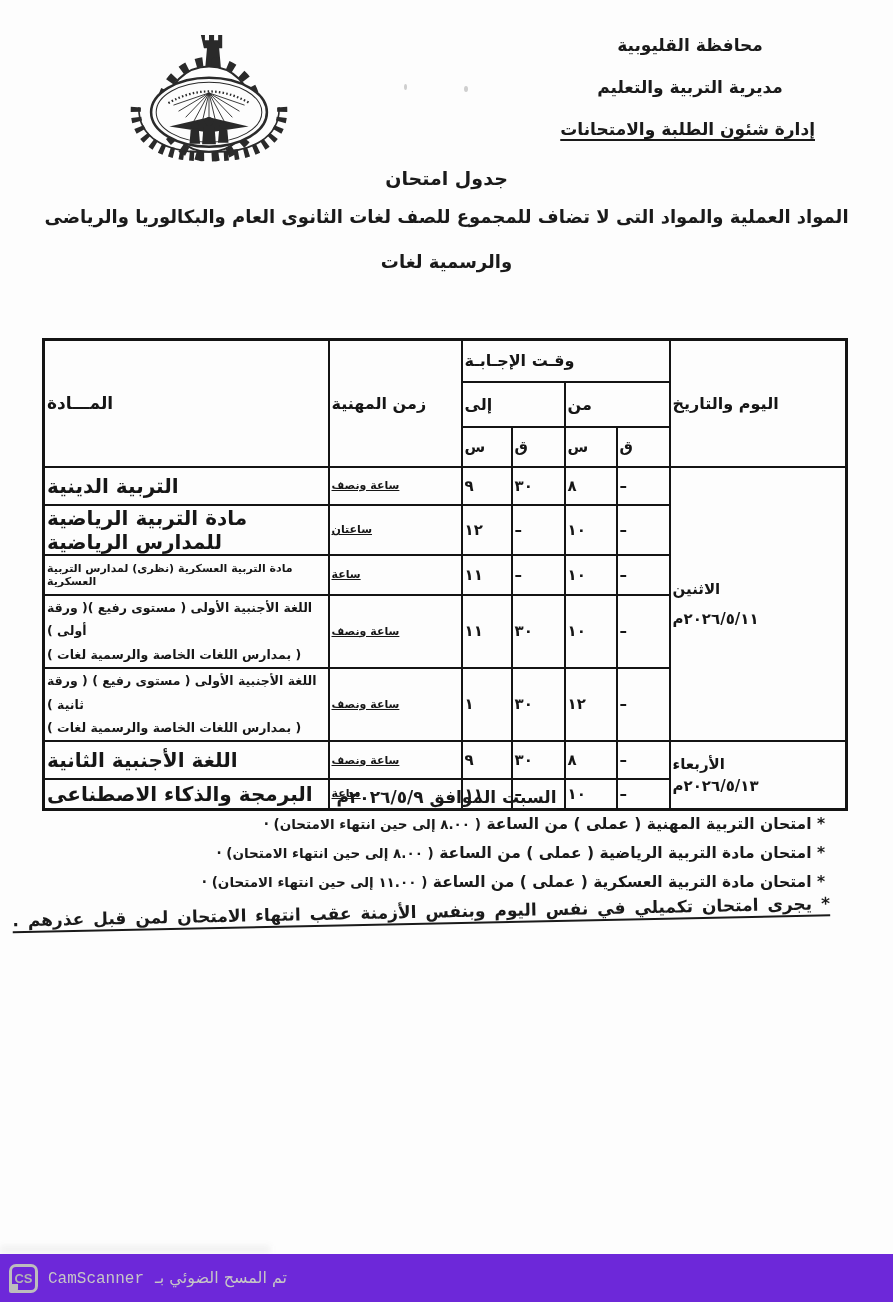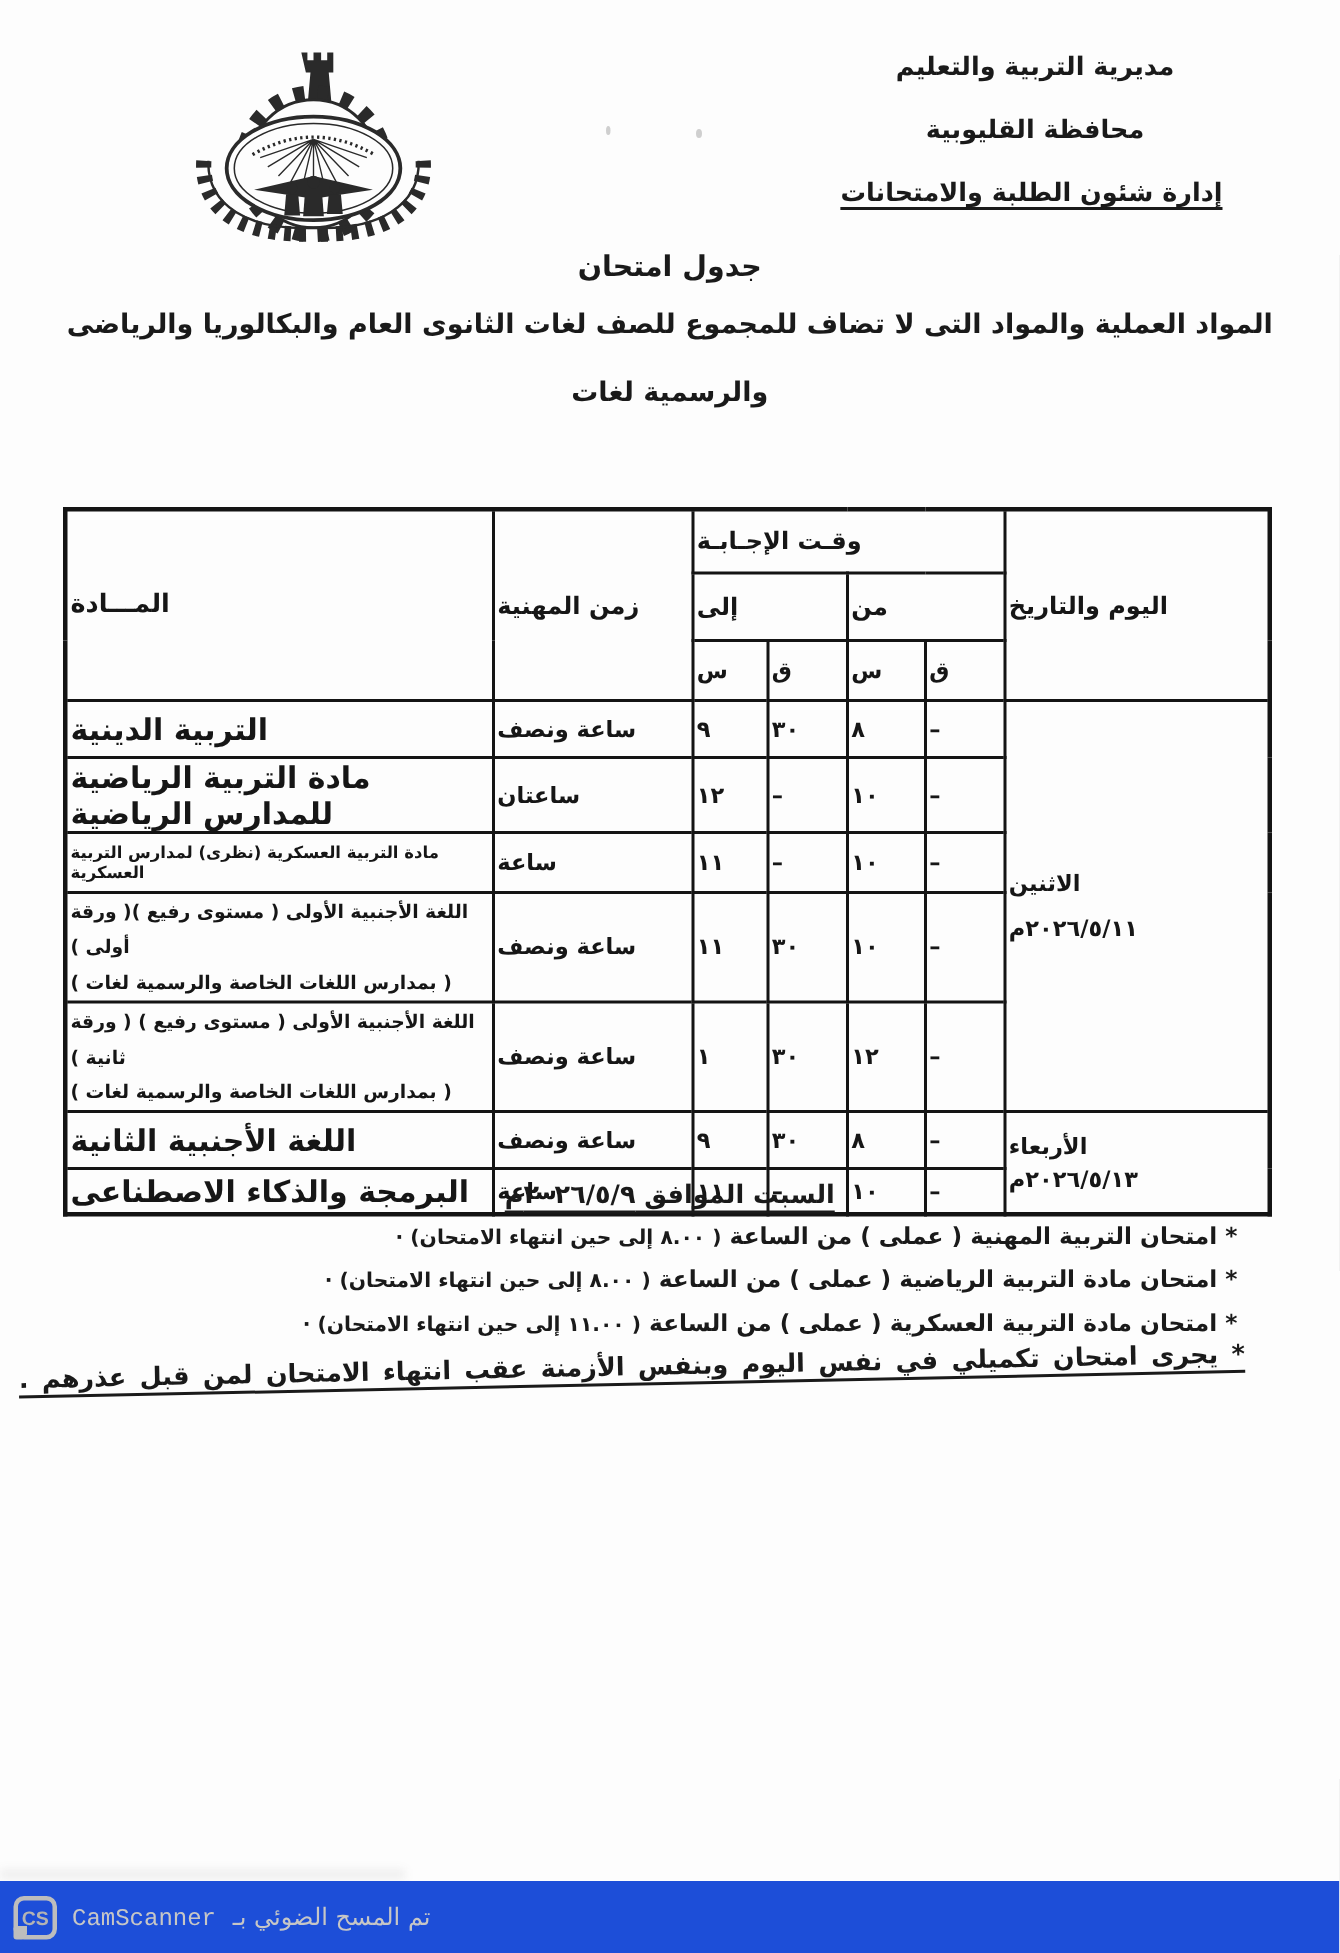--- a/index.html
+++ b/index.html
@@ -32,21 +32,21 @@
   table.exam th,table.exam td{
     border:2.5px solid #141414;
     text-align:left;vertical-align:middle;
     padding:0 2px;font-weight:bold;color:#161616;
   }
   th.h-big{font-size:16px;}
   th.h-subject{font-size:17px;letter-spacing:1px;}
   th.h-fromto{font-size:16px;}
   th.h-sq{font-size:15px;}
   td.num{font-size:15px;}
-  td.dur{font-size:15px;}
+  td.dur{font-size:11px;text-decoration:underline;}
   td.subj{font-size:20px;}
   td.subj-small{font-size:11px;}
   td.subj-two{font-size:12.5px;line-height:1.9;}
   td.day-cell{font-size:15px;}
   .day-name{margin-bottom:12px;}
   .day-name-sm{margin-bottom:4px;}
   
   .notes-heading{
     position:absolute;top:787px;left:0;width:100%;
     text-align:center;direction:rtl;
@@ -63,21 +63,21 @@
     text-decoration:underline;text-underline-offset:5px;text-decoration-thickness:2px;
     transform:rotate(-1.2deg);
     white-space:nowrap;
   }
   
   .speck{position:absolute;background:#cfcfcf;border-radius:50%;}
   .edge-smudge{position:absolute;left:0;top:1246px;width:270px;height:7px;background:rgba(60,60,60,.07);filter:blur(3px);}
   
   .scanbar{
     position:absolute;left:0;bottom:0;width:100%;height:48px;
-    background:#1d4ed8;display:flex;align-items:center;gap:10px;
+    background:#6d28d9;display:flex;align-items:center;gap:10px;
     padding-left:9px;
   }
   .cs-badge{
     position:relative;width:29px;height:29px;flex:0 0 auto;
     border:3px solid #bdbdbd;border-radius:7px;
     display:flex;align-items:center;justify-content:center;
     color:#b3b3b3;font-weight:bold;font-size:13px;
     font-family:"Liberation Sans","DejaVu Sans",sans-serif;
   }
   .cs-badge::after{
@@ -124,22 +124,22 @@
       </g>
 
       <path d="M13 74 C11 106 38 124 85 122" fill="none" stroke="#2a2a2a" stroke-width="10" stroke-dasharray="4.5 5.5"></path>
       <path d="M157 74 C159 106 132 124 85 122" fill="none" stroke="#2a2a2a" stroke-width="10" stroke-dasharray="4.5 5.5"></path>
       <path d="M16 74 C15 103 42 120 85 118" fill="none" stroke="#2a2a2a" stroke-width="1.6"></path>
       <path d="M154 74 C155 103 128 120 85 118" fill="none" stroke="#2a2a2a" stroke-width="1.6"></path>
     </svg>
   </div>
 
   <div class="org-block">
+    <div class="org-line">محافظة القليوبية</div>
     <div class="org-line">مديرية التربية والتعليم</div>
-    <div class="org-line">محافظة القليوبية</div>
     <div class="org-line underline">إدارة شئون الطلبة والامتحانات</div>
   </div>
 
   <div class="speck" style="left:404px;top:84px;width:3px;height:6px;"></div>
   <div class="speck" style="left:464px;top:86px;width:4px;height:6px;"></div>
 
   <div class="title-block">
     <div class="title-1">جدول امتحان</div>
     <div class="title-2">المواد العملية والمواد التى لا تضاف للمجموع للصف لغات الثانوى العام والبكالوريا والرياضى</div>
     <div class="title-3">والرسمية لغات</div>

